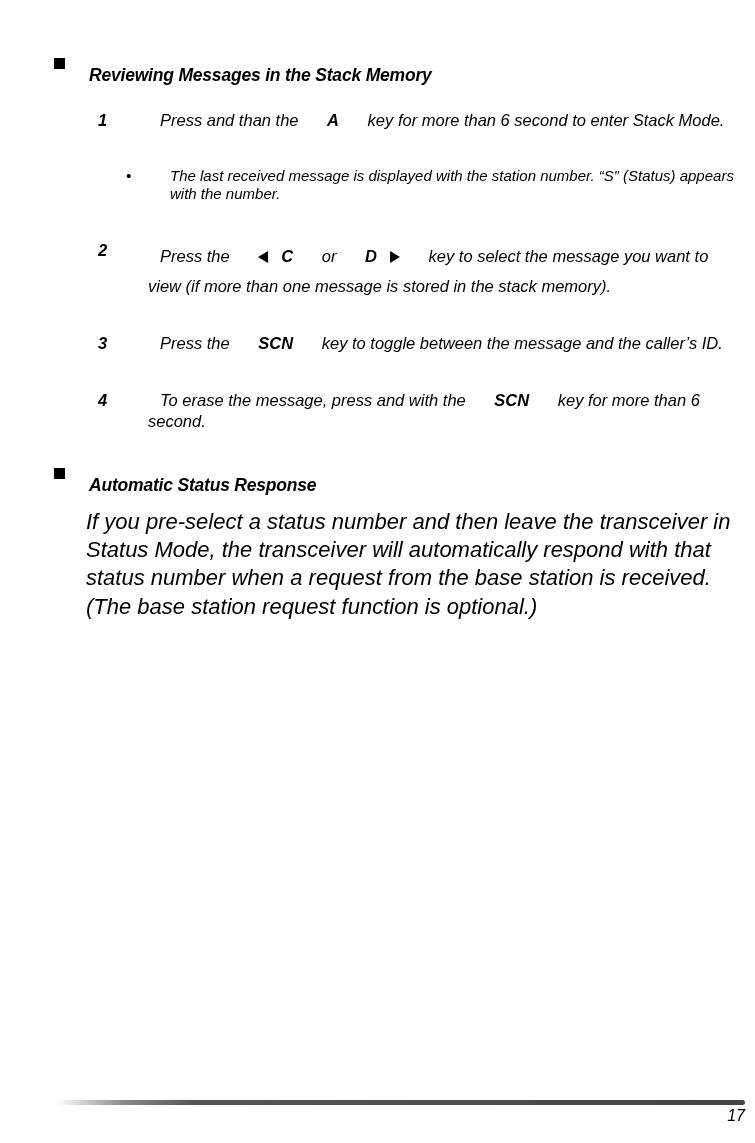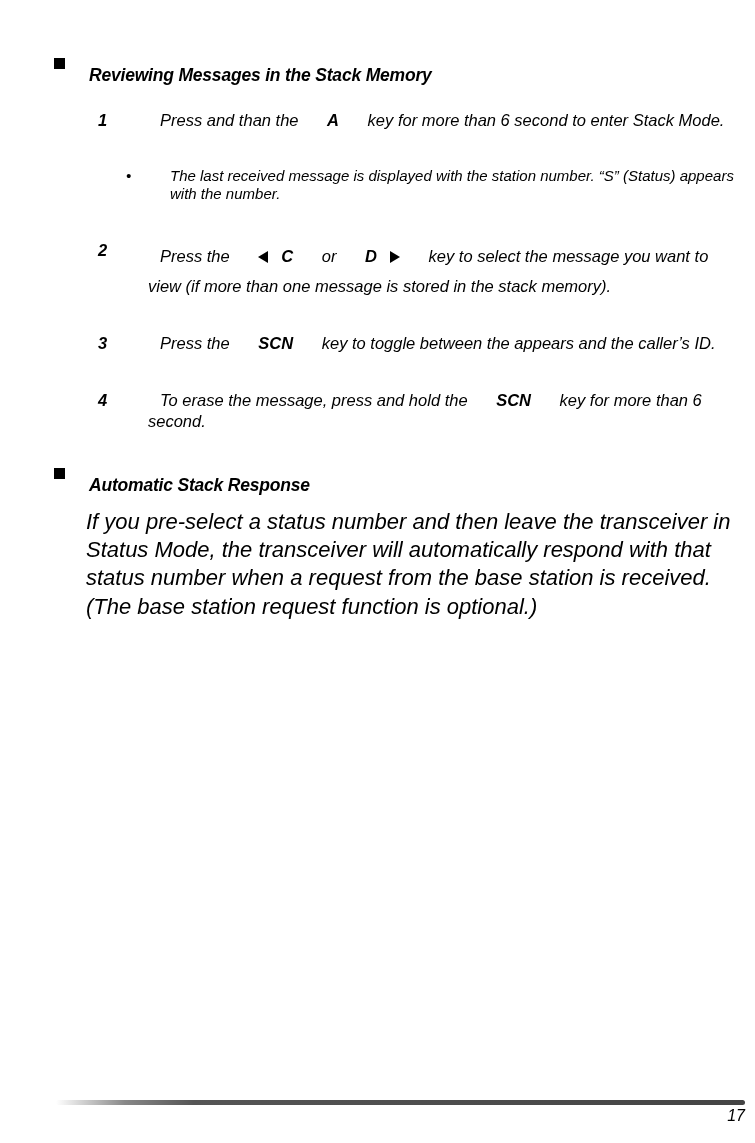--- a/index.html
+++ b/index.html
@@ -140,33 +140,33 @@
 <div class="numbered-item">
   <div class="item-number">2</div>
   <div class="item-text">
     <span>Press the </span><span class="triangle-left"></span><span class="bold">C</span><span> or </span><span class="bold">D</span><span class="triangle-right"></span><span> key to select the message you want to view (if more than one message is stored in the stack memory).</span>
   </div>
 </div>
 
 <div class="numbered-item">
   <div class="item-number">3</div>
   <div class="item-text">
-    <span>Press the </span><span class="bold">SCN</span><span> key to toggle between the appears and the caller’s ID.</span>
+    <span>Press the </span><span class="bold">SCN</span><span> key to toggle between the message and the caller’s ID.</span>
   </div>
 </div>
 
 <div class="numbered-item">
   <div class="item-number">4</div>
   <div class="item-text">
-    <span>To erase the message, press and hold the </span><span class="bold">SCN</span><span> key for more than 6 second.</span>
+    <span>To erase the message, press and with the </span><span class="bold">SCN</span><span> key for more than 6 second.</span>
   </div>
 </div>
 
 <div class="section-heading-2">
-  <span class="bullet-square"></span><span>Automatic Stack Response</span>
+  <span class="bullet-square"></span><span>Automatic Status Response</span>
 </div>
 
 <div class="para">If you pre-select a status number and then leave the transceiver in Status Mode, the transceiver will automatically respond with that status number when a request from the base station is received.  (The base station request function is optional.)</div>
 
 <div class="footer">
   <div class="footer-line"></div>
   <div class="page-number">17</div>
 </div>
 
 </body></html>

